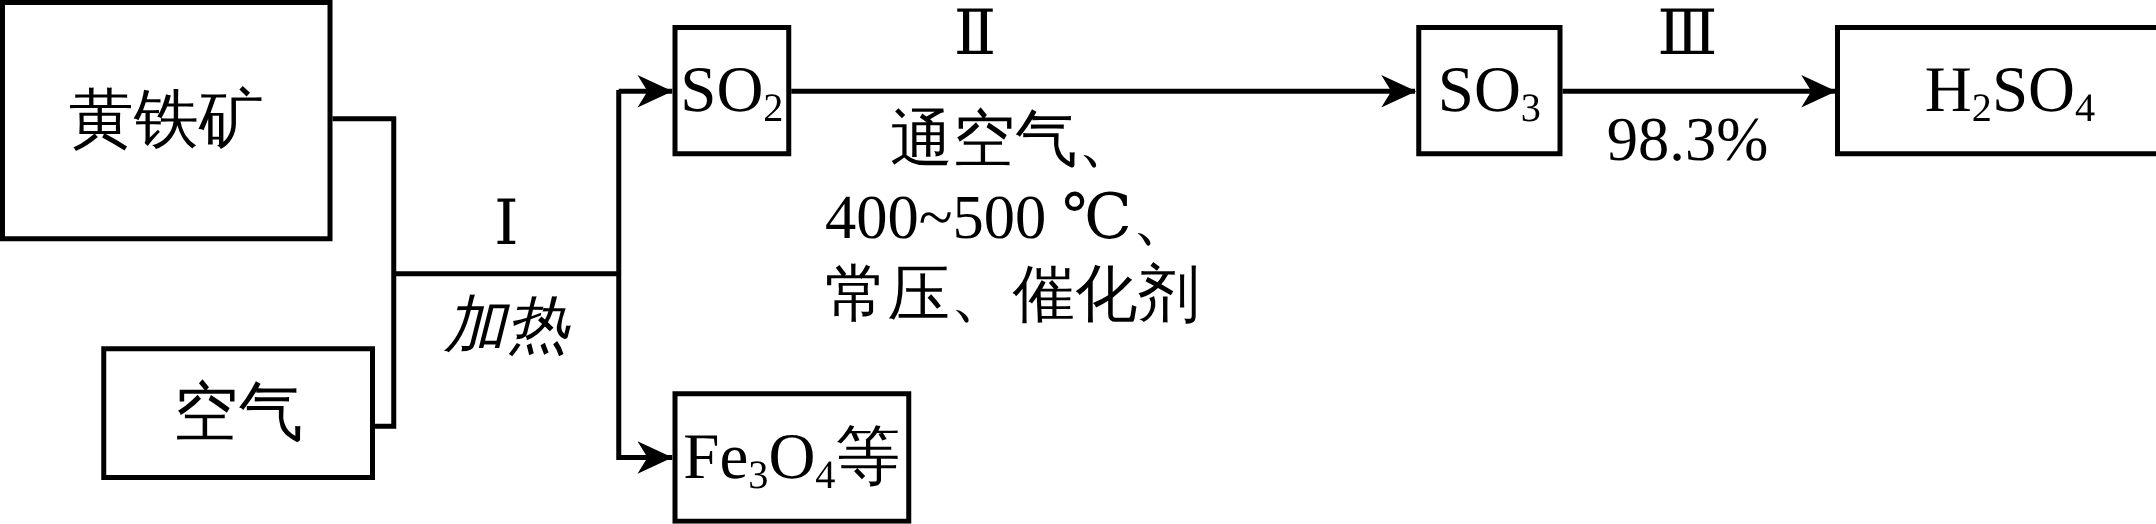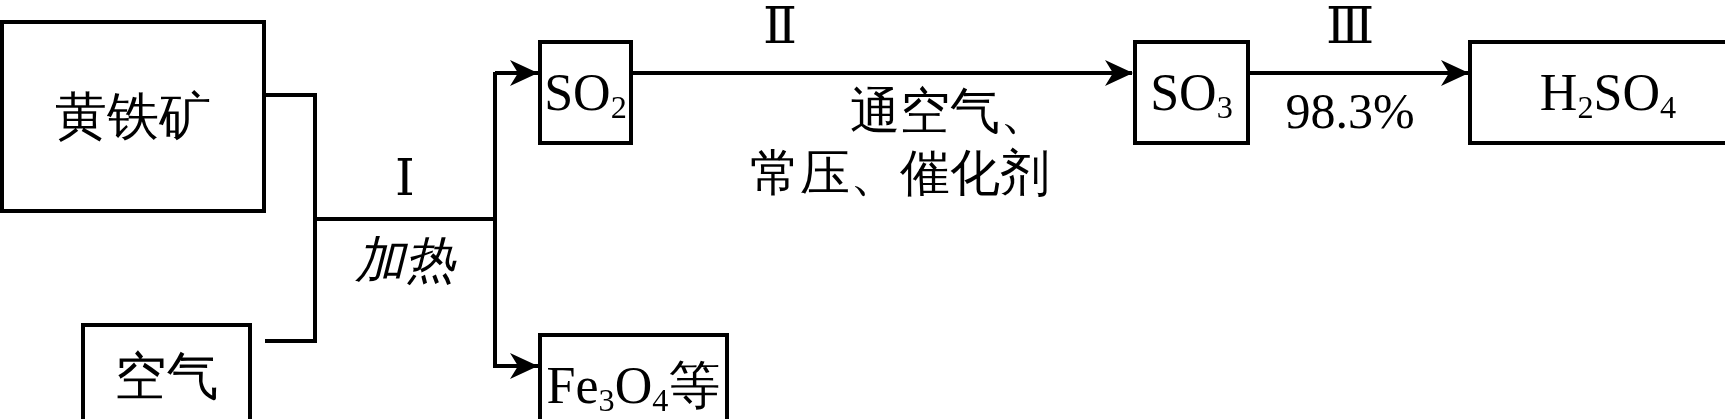--- a/index.html
+++ b/index.html
@@ -1,20 +1,20 @@
 <!DOCTYPE html>
 <html><head>
 <meta charset="utf-8">
 <style>
   html, body { margin:0; padding:0; background:#fff; }
   body { width:1725px; height:419px; position:relative; overflow:hidden;
          font-family:"Liberation Serif","DejaVu Serif",serif; color:#000; }
   .box { position:absolute; border:4px solid #000; box-sizing:border-box; background:#fff;
          display:flex; flex-direction:column; align-items:center; justify-content:center;
-         font-size:52px; line-height:1.15; white-space:nowrap;margin-top:20px; }
+         font-size:52px; line-height:1.15; white-space:nowrap; }
   .lbl { position:absolute; font-size:50px; line-height:1.2; text-align:center; white-space:nowrap; }
   sub { font-size:0.62em; vertical-align:-0.25em; line-height:0; }
   svg.wires { position:absolute; left:0; top:0; }
 </style>
 </head>
 <body>
 
 <svg class="wires" width="1725" height="419">
   <defs>
     <marker id="ah" markerWidth="10" markerHeight="10" refX="9" refY="5" orient="auto" markerUnits="userSpaceOnUse">
@@ -39,38 +39,39 @@
     <path d="M538,366 L510,353 L518,366 L510,379 Z"></path>
     <path d="M1133,73 L1105,60 L1113,73 L1105,86 Z"></path>
     <path d="M1469,73 L1441,60 L1449,73 L1441,86 Z"></path>
   </g>
 </svg>
 
 <div class="box" style="left:0;top:0;width:266px;height:193px;">
   <div>黄铁矿</div>
 </div>
 
-<div class="box" style="left:81px;top:303px;width:171px;height:107px;">
+<div class="box" style="left:81px;top:277px;width:219px;height:107px;">
   <div>空气</div>
 </div>
 
 <div class="lbl" style="left:330px;top:148px;width:150px;">Ⅰ</div>
 <div class="lbl" style="left:325px;top:230px;width:160px;font-style:italic;">加热</div>
 
 <div class="box" style="left:538px;top:20px;width:95px;height:105px;">
   <div><span>SO</span><sub>2</sub></div>
 </div>
 
 <div class="box" style="left:538px;top:313px;width:191px;height:106px;">
   <div><span>Fe</span><sub>3</sub><span>O</span><sub>4</sub><span>等</span></div>
 </div>
 
 <div class="lbl" style="left:730px;top:-4px;width:100px;">Ⅱ</div>
-<div class="lbl" style="left:650px;top:80px;width:400px;text-align:right;line-height:62px;">
+<div class="lbl" style="left:650px;top:80px;width:400px;text-align:left;line-height:62px;">
   <div style="padding-left:62px;">通空气、</div>
+  <div style="padding-left:10px;">400~500 ℃、</div>
   <div style="padding-left:10px;">常压、催化剂</div>
 </div>
 
 <div class="box" style="left:1133px;top:20px;width:117px;height:105px;">
   <div><span>SO</span><sub>3</sub></div>
 </div>
 
 <div class="lbl" style="left:1290px;top:-4px;width:120px;">Ⅲ</div>
 <div class="lbl" style="left:1255px;top:82px;width:190px;line-height:58px;">
   <div>98.3%</div>

